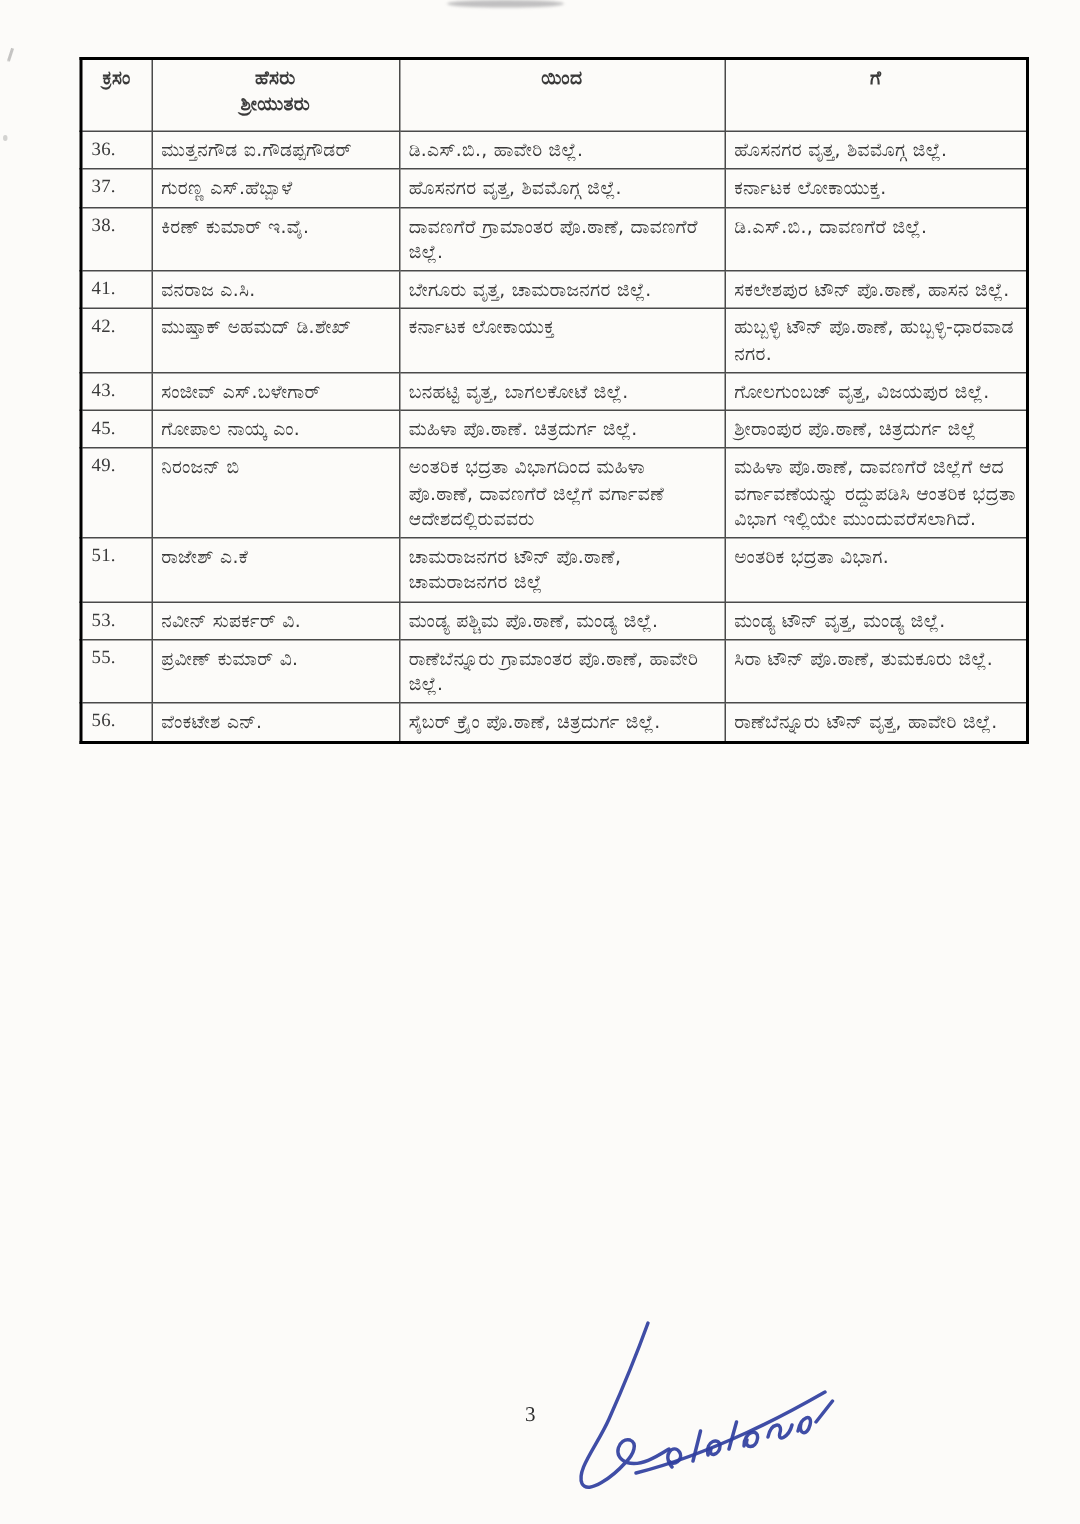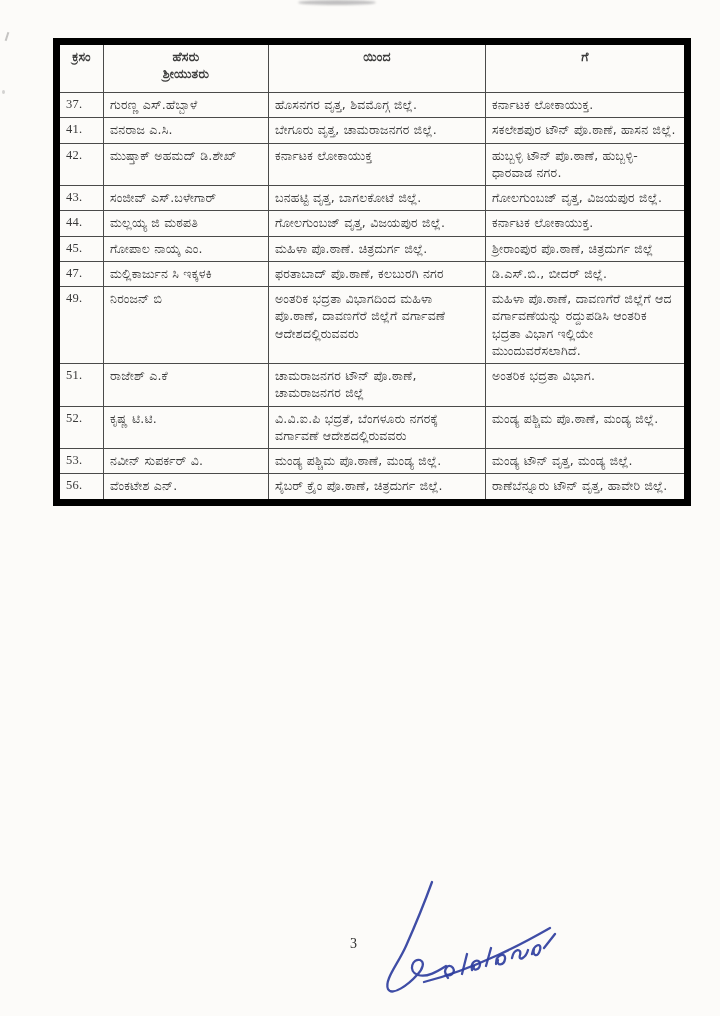--- a/index.html
+++ b/index.html
@@ -44,21 +44,21 @@
     border: 1.5px solid #4a4a4a;
     vertical-align: top;
     padding: 3px 6px 4px 6px;
     font-size: 12.5px;
     line-height: 1.38;
     letter-spacing: 0.2px;
     color: #3a3a3a;
     word-wrap: break-word;
     overflow: hidden;
   }
-  table.doc-table { border: 7px solid #000000; }
+  table.doc-table { border: 2px solid #000000; }
   thead th {
     font-weight: 700;
     text-align: center;
     vertical-align: middle;
     font-size: 13px;
     height: 40px;
     padding: 2px 4px;
   }
   td.c-sl {
     font-family: "Liberation Serif", "DejaVu Serif", serif;
@@ -109,28 +109,40 @@
         <th>ಕ್ರಸಂ</th>
         <th>
           <div>ಹೆಸರು</div>
           <div>ಶ್ರೀಯುತರು</div>
         </th>
         <th>ಯಿಂದ</th>
         <th>ಗೆ</th>
       </tr>
     </thead>
     <tbody>
+    <tr>
+      <td class="c-sl">36.</td>
+      <td class="c-name">ಮುತ್ತನಗೌಡ ಐ.ಗೌಡಪ್ಪಗೌಡರ್</td>
+      <td class="c-from">ಡಿ.ಎಸ್.ಬಿ., ಹಾವೇರಿ ಜಿಲ್ಲೆ.</td>
+      <td class="c-to">ಹೊಸನಗರ ವೃತ್ತ, ಶಿವಮೊಗ್ಗ ಜಿಲ್ಲೆ.</td>
+    </tr>
 
     <tr>
       <td class="c-sl">37.</td>
       <td class="c-name">ಗುರಣ್ಣ ಎಸ್.ಹೆಬ್ಬಾಳೆ</td>
       <td class="c-from">ಹೊಸನಗರ ವೃತ್ತ, ಶಿವಮೊಗ್ಗ ಜಿಲ್ಲೆ.</td>
       <td class="c-to">ಕರ್ನಾಟಕ ಲೋಕಾಯುಕ್ತ.</td>
     </tr>
 
+    <tr>
+      <td class="c-sl">38.</td>
+      <td class="c-name">ಕಿರಣ್ ಕುಮಾರ್ ಇ.ವೈ.</td>
+      <td class="c-from">ದಾವಣಗೆರೆ ಗ್ರಾಮಾಂತರ ಪೊ.ಠಾಣೆ, ದಾವಣಗೆರೆ ಜಿಲ್ಲೆ.</td>
+      <td class="c-to">ಡಿ.ಎಸ್.ಬಿ., ದಾವಣಗೆರೆ ಜಿಲ್ಲೆ.</td>
+    </tr>
 
 
 
     <tr>
       <td class="c-sl">41.</td>
       <td class="c-name">ವನರಾಜ ಎ.ಸಿ.</td>
       <td class="c-from">ಬೇಗೂರು ವೃತ್ತ, ಚಾಮರಾಜನಗರ ಜಿಲ್ಲೆ.</td>
       <td class="c-to">ಸಕಲೇಶಪುರ ಟೌನ್ ಪೊ.ಠಾಣೆ, ಹಾಸನ ಜಿಲ್ಲೆ.</td>
     </tr>
 
@@ -141,73 +153,61 @@
       <td class="c-to">ಹುಬ್ಬಳ್ಳಿ ಟೌನ್ ಪೊ.ಠಾಣೆ, ಹುಬ್ಬಳ್ಳಿ-ಧಾರವಾಡ ನಗರ.</td>
     </tr>
 
     <tr>
       <td class="c-sl">43.</td>
       <td class="c-name">ಸಂಜೀವ್ ಎಸ್.ಬಳೇಗಾರ್</td>
       <td class="c-from">ಬನಹಟ್ಟಿ ವೃತ್ತ, ಬಾಗಲಕೋಟೆ ಜಿಲ್ಲೆ.</td>
       <td class="c-to">ಗೋಲಗುಂಬಜ್ ವೃತ್ತ, ವಿಜಯಪುರ ಜಿಲ್ಲೆ.</td>
     </tr>
 
-    <tr>
-      <td class="c-sl">44.</td>
-      <td class="c-name">ಮಲ್ಲಯ್ಯ ಜಿ ಮಠಪತಿ</td>
-      <td class="c-from">ಗೋಲಗುಂಬಜ್ ವೃತ್ತ, ವಿಜಯಪುರ ಜಿಲ್ಲೆ.</td>
-      <td class="c-to">ಕರ್ನಾಟಕ ಲೋಕಾಯುಕ್ತ.</td>
-    </tr>
 
     <tr>
       <td class="c-sl">45.</td>
       <td class="c-name">ಗೋಪಾಲ ನಾಯ್ಕ ಎಂ.</td>
       <td class="c-from">ಮಹಿಳಾ ಪೊ.ಠಾಣೆ. ಚಿತ್ರದುರ್ಗ ಜಿಲ್ಲೆ.</td>
       <td class="c-to">ಶ್ರೀರಾಂಪುರ ಪೊ.ಠಾಣೆ, ಚಿತ್ರದುರ್ಗ ಜಿಲ್ಲೆ</td>
     </tr>
 
 
-    <tr>
-      <td class="c-sl">47.</td>
-      <td class="c-name">ಮಲ್ಲಿಕಾರ್ಜುನ ಸಿ ಇಕ್ಕಳಕಿ</td>
-      <td class="c-from">ಫರತಾಬಾದ್ ಪೊ.ಠಾಣೆ, ಕಲಬುರಗಿ ನಗರ</td>
-      <td class="c-to">ಡಿ.ಎಸ್.ಬಿ., ಬೀದರ್ ಜಿಲ್ಲೆ.</td>
-    </tr>
 
 
     <tr>
       <td class="c-sl">49.</td>
       <td class="c-name">ನಿರಂಜನ್ ಬಿ</td>
       <td class="c-from">ಅಂತರಿಕ ಭದ್ರತಾ ವಿಭಾಗದಿಂದ ಮಹಿಳಾ ಪೊ.ಠಾಣೆ, ದಾವಣಗೆರೆ ಜಿಲ್ಲೆಗೆ ವರ್ಗಾವಣೆ ಆದೇಶದಲ್ಲಿರುವವರು</td>
       <td class="c-to">ಮಹಿಳಾ ಪೊ.ಠಾಣೆ, ದಾವಣಗೆರೆ ಜಿಲ್ಲೆಗೆ ಆದ ವರ್ಗಾವಣೆಯನ್ನು ರದ್ದುಪಡಿಸಿ ಆಂತರಿಕ ಭದ್ರತಾ ವಿಭಾಗ ಇಲ್ಲಿಯೇ ಮುಂದುವರೆಸಲಾಗಿದೆ.</td>
     </tr>
 
 
     <tr>
       <td class="c-sl">51.</td>
       <td class="c-name">ರಾಜೇಶ್ ಎ.ಕೆ</td>
       <td class="c-from">ಚಾಮರಾಜನಗರ ಟೌನ್ ಪೊ.ಠಾಣೆ, ಚಾಮರಾಜನಗರ ಜಿಲ್ಲೆ</td>
       <td class="c-to">ಅಂತರಿಕ ಭದ್ರತಾ ವಿಭಾಗ.</td>
     </tr>
 
-    <tr>
-      <td class="c-sl">52.</td>
-      <td class="c-name">ಕೃಷ್ಣ ಟಿ.ಟಿ.</td>
-      <td class="c-from">ವಿ.ವಿ.ಐ.ಪಿ ಭದ್ರತೆ, ಬೆಂಗಳೂರು ನಗರಕ್ಕೆ ವರ್ಗಾವಣೆ ಆದೇಶದಲ್ಲಿರುವವರು</td>
-      <td class="c-to">ಮಂಡ್ಯ ಪಶ್ಚಿಮ ಪೊ.ಠಾಣೆ, ಮಂಡ್ಯ ಜಿಲ್ಲೆ.</td>
-    </tr>
 
     <tr>
       <td class="c-sl">53.</td>
       <td class="c-name">ನವೀನ್ ಸುಪರ್ಕರ್ ವಿ.</td>
       <td class="c-from">ಮಂಡ್ಯ ಪಶ್ಚಿಮ ಪೊ.ಠಾಣೆ, ಮಂಡ್ಯ ಜಿಲ್ಲೆ.</td>
       <td class="c-to">ಮಂಡ್ಯ ಟೌನ್ ವೃತ್ತ, ಮಂಡ್ಯ ಜಿಲ್ಲೆ.</td>
     </tr>
 
 
+    <tr>
+      <td class="c-sl">55.</td>
+      <td class="c-name">ಪ್ರವೀಣ್ ಕುಮಾರ್ ವಿ.</td>
+      <td class="c-from">ರಾಣೆಬೆನ್ನೂರು ಗ್ರಾಮಾಂತರ ಪೊ.ಠಾಣೆ, ಹಾವೇರಿ ಜಿಲ್ಲೆ.</td>
+      <td class="c-to">ಸಿರಾ ಟೌನ್ ಪೊ.ಠಾಣೆ, ತುಮಕೂರು ಜಿಲ್ಲೆ.</td>
+    </tr>
 
     <tr>
       <td class="c-sl">56.</td>
       <td class="c-name">ವೆಂಕಟೇಶ ಎನ್.</td>
       <td class="c-from">ಸೈಬರ್ ಕ್ರೈಂ ಪೊ.ಠಾಣೆ, ಚಿತ್ರದುರ್ಗ ಜಿಲ್ಲೆ.</td>
       <td class="c-to">ರಾಣೆಬೆನ್ನೂರು ಟೌನ್ ವೃತ್ತ, ಹಾವೇರಿ ಜಿಲ್ಲೆ.</td>
     </tr>
   </tbody>
   </table>
 

